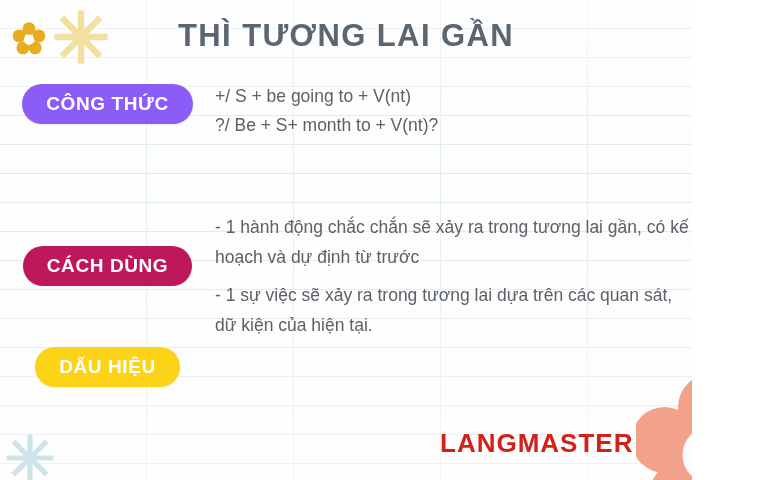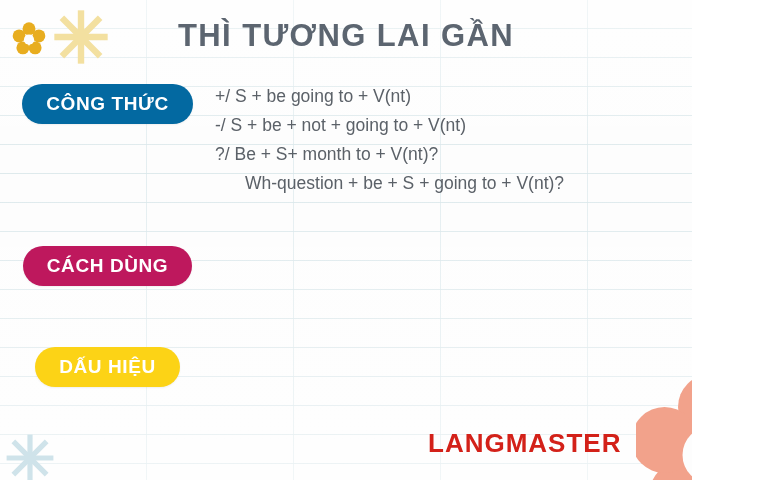--- a/index.html
+++ b/index.html
@@ -92,21 +92,21 @@
     border-radius: 40px;
     color: #ffffff;
     font-weight: bold;
     font-size: 19px;
     letter-spacing: 0.6px;
     padding: 10px 24px 11px 24px;
     line-height: 1;
     white-space: nowrap;
     box-shadow: 0 1px 2px rgba(0,0,0,0.06);
   }
-  .badge-formula { background: #0369a1; }
+  .badge-formula { background: #8b5cf6; }
   .badge-usage   { background: #be185d; }
   .badge-signs   { background: #fcd316; }
 
   .body-col {
     flex: 1 1 auto;
     padding-right: 78px;
     color: #5b6168;
     font-size: 17.5px;
     line-height: 29px;
   }
@@ -114,21 +114,21 @@
   .body-col .line.wrap { white-space: normal; }
   .body-col .indent { padding-left: 30px; }
 
   .row-usage .body-col { line-height: 30px; }
   .usage-block { margin-bottom: 8px; max-width: 490px; }
   .usage-block:last-child { margin-bottom: 0; }
 
   
   .logo {
     position: absolute;
-    left: 428px;
+    left: 440px;
     top: 428px;
     font-size: 26px;
     font-weight: bold;
     letter-spacing: 1px;
     color: #d32119;
     z-index: 4;
     white-space: nowrap;
   }
 </style>
 </head>
@@ -211,30 +211,32 @@
   </svg>
 
   <div class="title">THÌ TƯƠNG LAI GẦN</div>
 
   <div class="row row-formula">
     <div class="badge-col">
       <span class="badge badge-formula">CÔNG THỨC</span>
     </div>
     <div class="body-col">
       <div class="line">+/ S + be going to + V(nt)</div>
-      <div class="line">-/ S + be + not + going to + V(nt)</div>
       <div class="line">?/ Be + S+ month to + V(nt)?</div>
-      <div class="line indent">Wh-question + be + S + going to + V(nt)?</div>
     </div>
   </div>
 
   <div class="row row-usage">
     <div class="badge-col" style="padding-top:34px;">
       <span class="badge badge-usage">CÁCH DÙNG</span>
     </div>
+    <div class="body-col">
+      <div class="usage-block line wrap">- 1 hành động chắc chắn sẽ xảy ra trong tương lai gần, có kế hoạch và dự định từ trước</div>
+      <div class="usage-block line wrap">- 1 sự việc sẽ xảy ra trong tương lai dựa trên các quan sát, dữ kiện của hiện tại.</div>
+    </div>
   </div>
 
   <div class="row row-signs">
     <div class="badge-col" style="padding-top:8px;">
       <span class="badge badge-signs">DẤU HIỆU</span>
     </div>
   </div>
 
   <div class="logo">LANGMASTER</div>
 

